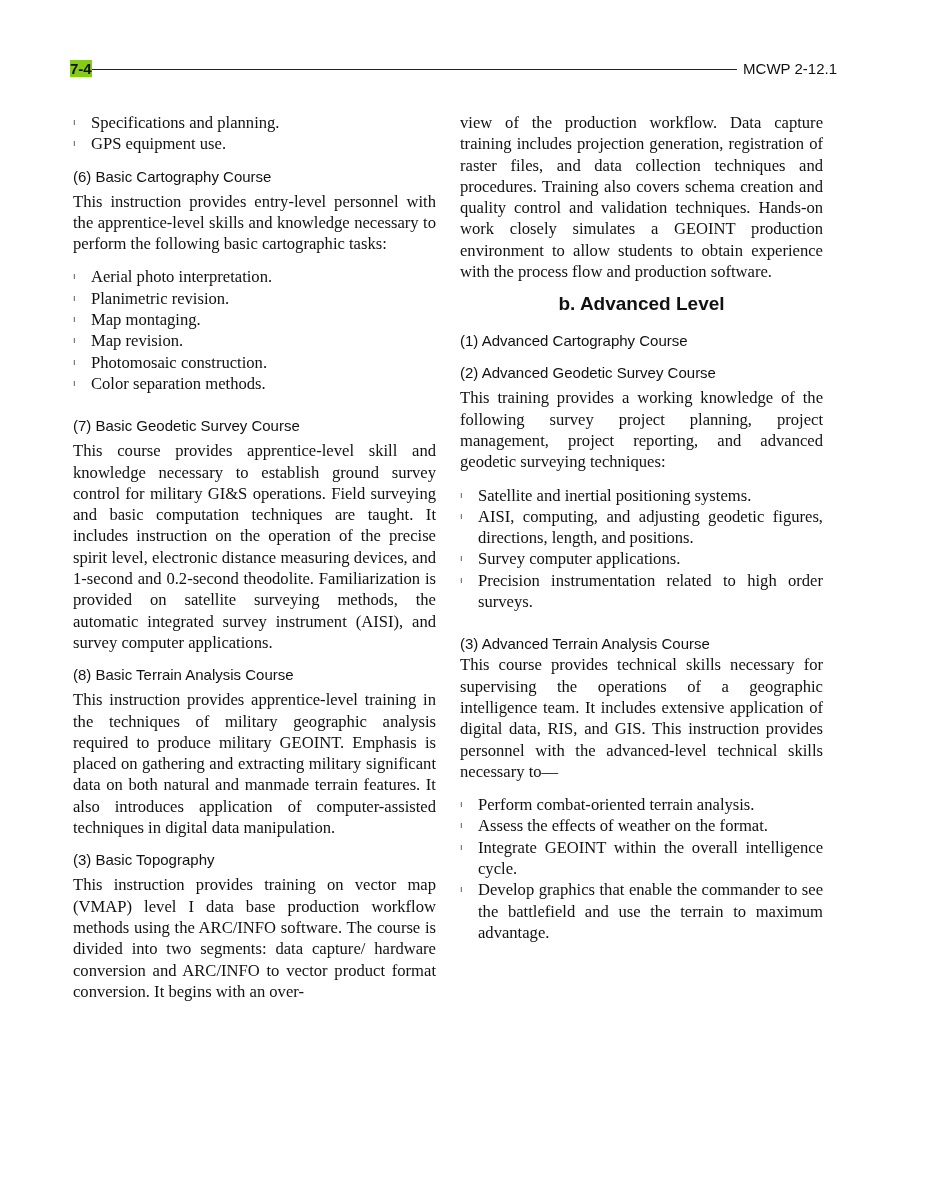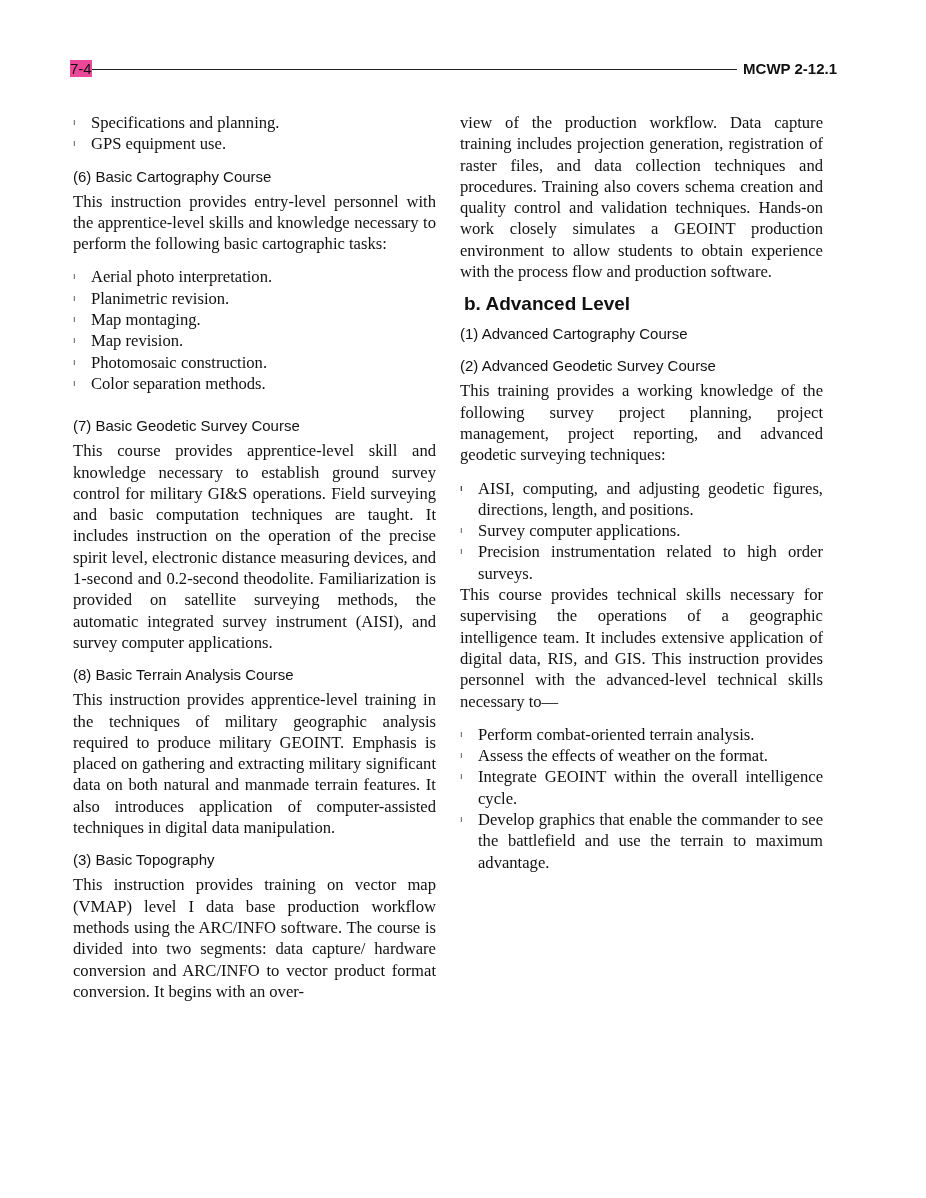--- a/index.html
+++ b/index.html
@@ -1,26 +1,26 @@
 <!DOCTYPE html>
 <html><head>
 <meta charset="utf-8">
 <style>
   html, body { margin: 0; padding: 0; background: #ffffff; }
   body { width: 926px; height: 1198px; position: relative; overflow: hidden; color: #111; }
   .header { position: absolute; left: 70px; top: 60px; width: 767px; height: 20px; }
-  .header .pagenum { position: absolute; left: 0; top: 0; font-family: "Liberation Sans", sans-serif; font-weight: normal; font-size: 15px; background: #ec4899; padding-right: 0; }
-  .header .docid { position: absolute; right: 0; top: 0; font-family: "Liberation Sans", sans-serif; font-weight: bold; font-size: 15px; background: #fff; padding-left: 6px; }
+  .header .pagenum { position: absolute; left: 0; top: 0; font-family: "Liberation Sans", sans-serif; font-weight: bold; font-size: 15px; background: #84cc16; padding-right: 0; }
+  .header .docid { position: absolute; right: 0; top: 0; font-family: "Liberation Sans", sans-serif; font-weight: normal; font-size: 15px; background: #fff; padding-left: 6px; }
   .header .rule { position: absolute; left: 22px; right: 100px; top: 9px; border-top: 1px solid #222; }
   .col { position: absolute; top: 112px; font-family: "Liberation Serif", serif; font-size: 16.6px; line-height: 21.3px; }
   .col.left { left: 73px; width: 363px; }
   .col.right { left: 460px; width: 363px; }
   p { margin: 0; text-align: justify; }
   h3 { font-family: "Liberation Sans", sans-serif; font-weight: normal; font-size: 15px; margin: 0; line-height: 20px; }
-  h2 { font-family: "Liberation Sans", sans-serif; font-weight: bold; font-size: 19px; margin: 4px; line-height: 24px; }
+  h2 { font-family: "Liberation Sans", sans-serif; font-weight: bold; font-size: 19px; margin: 15px; line-height: 24px; text-align: center; }
   ul { list-style: none; margin: 0; padding: 0; }
   li { position: relative; padding-left: 18px; text-align: justify; }
   li .bullet { position: absolute; left: 0; top: 0; font-family: "Liberation Sans", sans-serif; font-size: 9px; color: #333; }
 </style>
 </head>
 <body>
 
 <div class="header">
   <div class="rule"></div>
   <span class="pagenum">7-4</span>
@@ -57,26 +57,27 @@
 <div class="col right">
   <p>view of the production workflow. Data capture training includes projection generation, registration of raster files, and data collection techniques and procedures. Training also covers schema creation and quality control and validation techniques. Hands-on work closely simulates a GEOINT production environment to allow students to obtain experience with the process flow and production software.</p>
 
   <h2 style="margin-top:10px">b.  Advanced Level</h2>
 
   <h3 style="margin-top:8px">(1)  Advanced Cartography Course</h3>
 
   <h3 style="margin-top:12px">(2)  Advanced Geodetic Survey Course</h3>
   <p style="margin-top:4px">This training provides a working knowledge of the following survey project planning, project management, project reporting, and advanced geodetic surveying techniques:</p>
   <ul style="margin-top:12px">
-    <li><span class="bullet">ı</span></li>
+    <li><span class="bullet">ı</span><span>Satellite and inertial positioning systems.</span></li>
     <li><span class="bullet">ı</span><span>AISI, computing, and adjusting geodetic figures, directions, length, and positions.</span></li>
     <li><span class="bullet">ı</span><span>Survey computer applications.</span></li>
     <li><span class="bullet">ı</span><span>Precision instrumentation related to high order surveys.</span></li>
   </ul>
 
+  <h3 style="margin-top:22px">(3)  Advanced Terrain Analysis Course</h3>
   <p style="">This course provides technical skills necessary for supervising the operations of a geographic intelligence team. It includes extensive application of digital data, RIS, and GIS. This instruction provides personnel with the advanced-level technical skills necessary to—</p>
   <ul style="margin-top:12px">
     <li><span class="bullet">ı</span><span>Perform combat-oriented terrain analysis.</span></li>
     <li><span class="bullet">ı</span><span>Assess the effects of weather on the format.</span></li>
     <li><span class="bullet">ı</span><span>Integrate GEOINT within the overall intelligence cycle.</span></li>
     <li><span class="bullet">ı</span><span>Develop graphics that enable the commander to see the battlefield and use the terrain to maximum advantage.</span></li>
   </ul>
 </div>
 
 </body></html>

